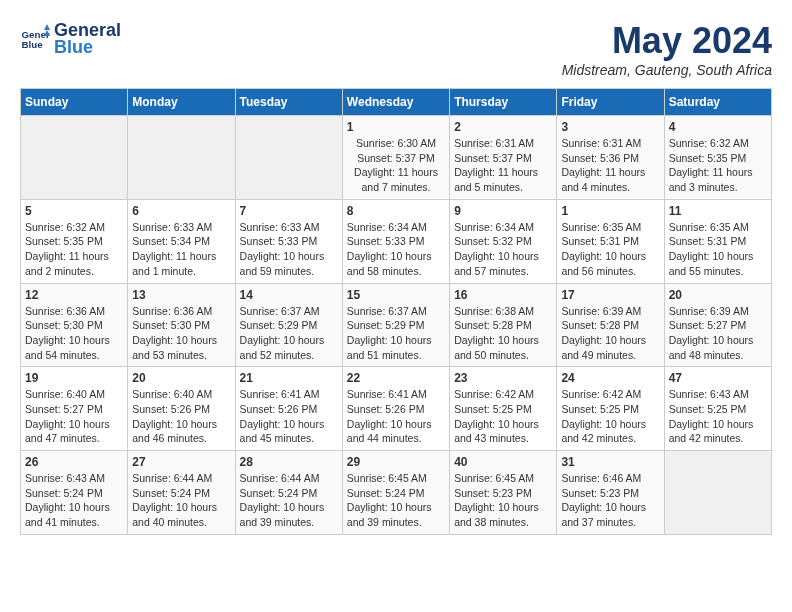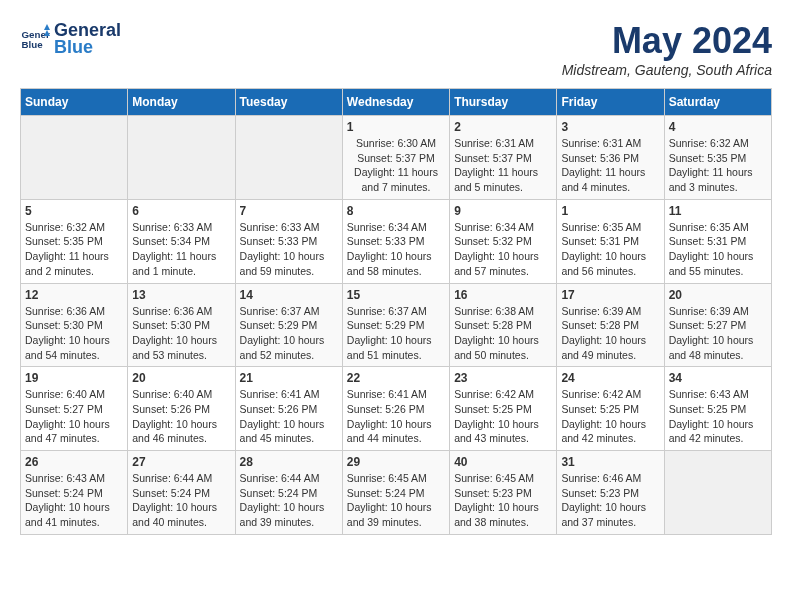--- a/index.html
+++ b/index.html
@@ -289,21 +289,21 @@
 and 43 minutes.</div>
         </td>
         <td>
           <span class="day-num">24</span>
           <div class="day-info" style="white-space: pre-line;">Sunrise: 6:42 AM
 Sunset: 5:25 PM
 Daylight: 10 hours
 and 42 minutes.</div>
         </td>
         <td>
-          <span class="day-num">34</span>
+          <span class="day-num">47</span>
           <div class="day-info" style="white-space: pre-line;">Sunrise: 6:43 AM
 Sunset: 5:25 PM
 Daylight: 10 hours
 and 42 minutes.</div>
         </td>
       </tr>
       <tr>
         <td>
           <span class="day-num">26</span>
           <div class="day-info" style="white-space: pre-line;">Sunrise: 6:43 AM

